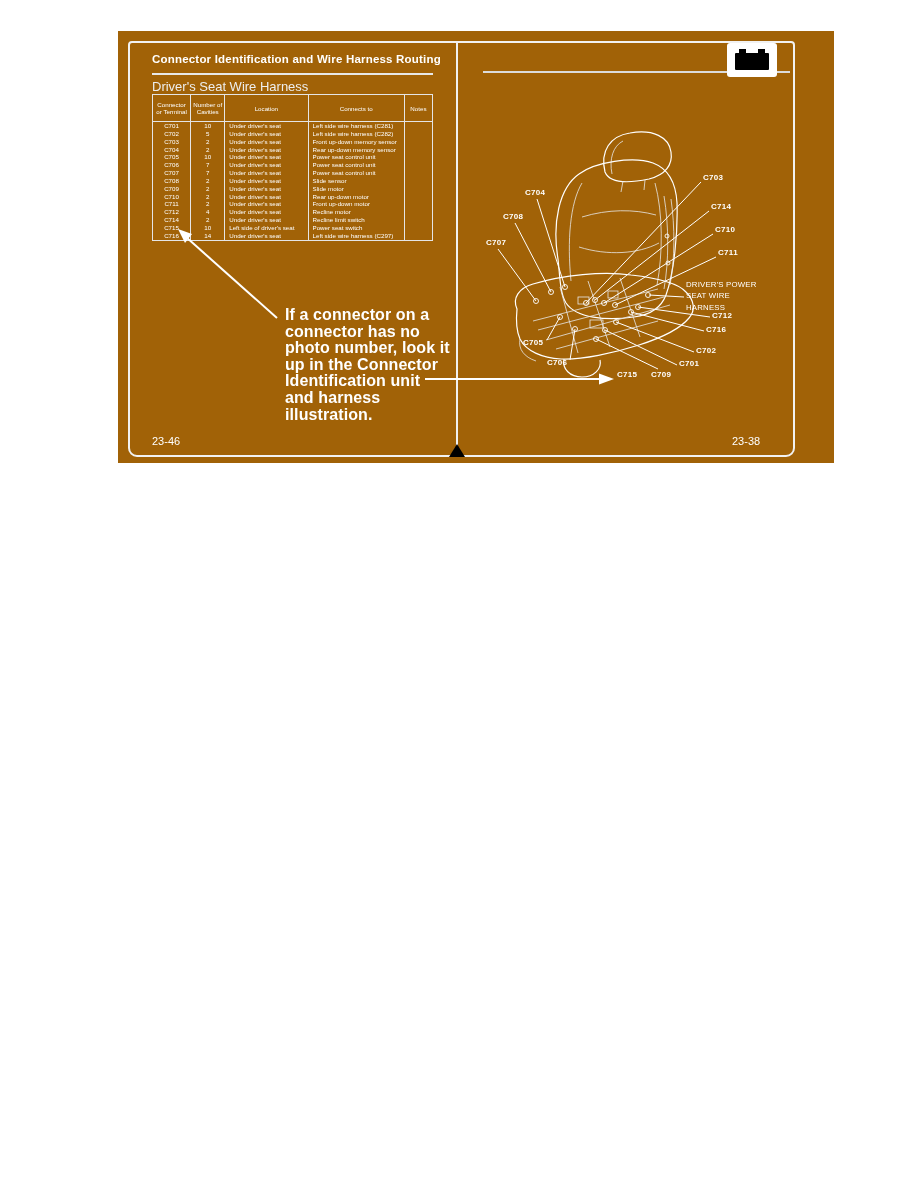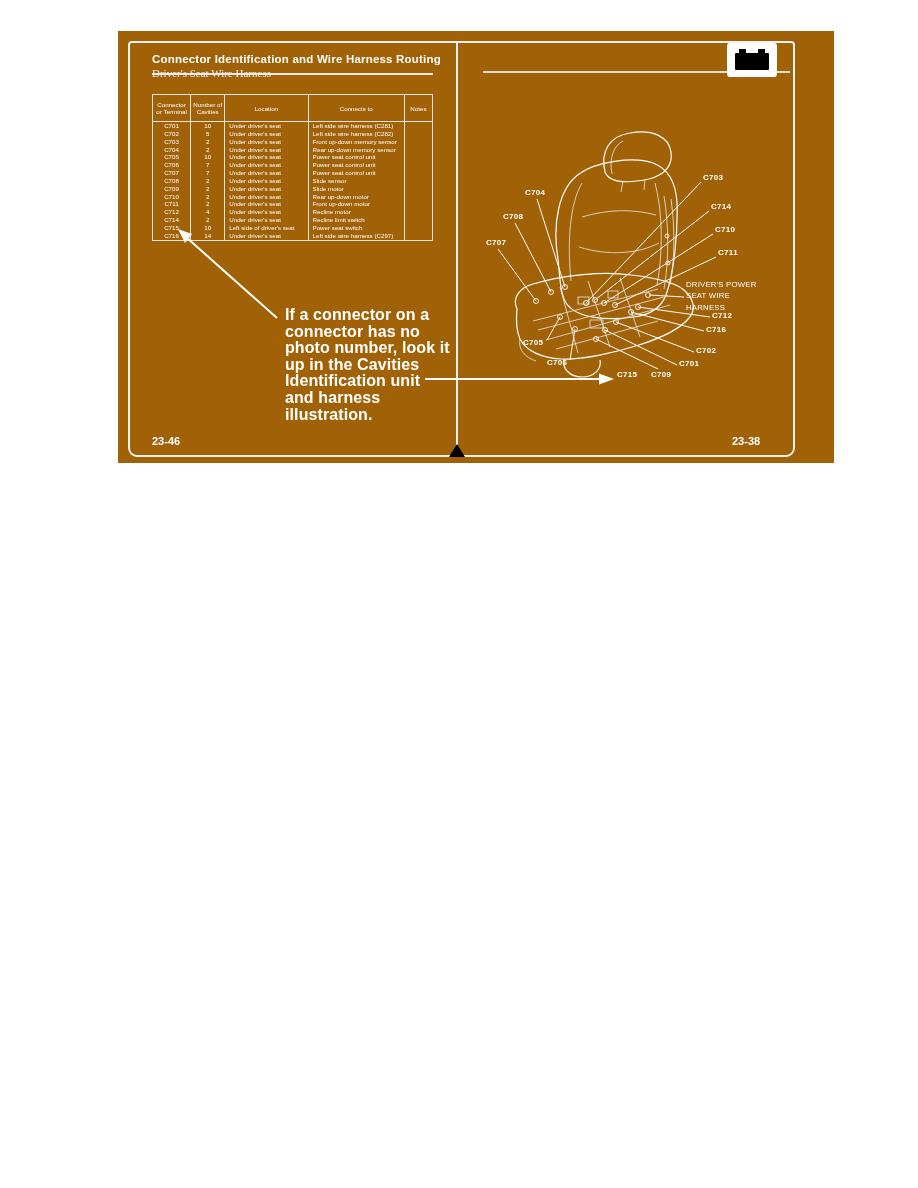--- a/index.html
+++ b/index.html
@@ -23,21 +23,21 @@
     position:absolute;left:331px;top:413px;width:0;height:0;
     border-left:8px solid transparent;border-right:8px solid transparent;
     border-bottom:13px solid #000;
   }
   
   .title{
     position:absolute;left:34px;top:22px;width:300px;
     font-size:11.5px;font-weight:bold;letter-spacing:.2px;color:#fff;
   }
   .title-rule{position:absolute;left:34px;top:42px;width:281px;height:2px;background:#e8e8e8;}
-  .subtitle{position:absolute;left:34px;top:36px;font-size:11px;color:#eee;font-family:Liberation Serif, serif;}
+  .subtitle{position:absolute;left:34px;top:48px;font-size:13px;color:#eee;}
   table.harness{
     position:absolute;left:34px;top:63px;width:281px;border-collapse:collapse;
     color:#fff;table-layout:fixed;
   }
   table.harness,table.harness th,table.harness td{border:1px solid #e5e5e5;}
   table.harness td{border-top:none;border-bottom:none;}
   table.harness tr:last-child td{border-bottom:1px solid #e5e5e5;}
   table.harness th{
     font-size:6.2px;font-weight:normal;text-align:center;padding:2px 1px;height:22px;
     line-height:7px;
@@ -45,21 +45,21 @@
   table.harness td{
     font-size:6.2px;line-height:7.85px;padding:0 0 0 4px;white-space:nowrap;
     overflow:hidden;
   }
   table.harness td.c{text-align:center;padding:0;}
   .col1{width:38px}.col2{width:34px}.col3{width:83px}.col4{width:96px}.col5{width:28px}
   .note{
     position:absolute;left:167px;top:276px;width:165px;
     font-size:16px;font-weight:bold;line-height:16.6px;color:#fff;letter-spacing:.1px;
   }
-  .pagenum{position:absolute;font-size:11px;font-weight:bold;color:#fff;}
+  .pagenum{position:absolute;font-size:11px;font-weight:normal;color:#fff;}
   .pagenum-left{left:34px;top:404px;}
   .pagenum-right{left:614px;top:404px;}
   
   .right-rule{position:absolute;left:365px;top:40px;width:307px;height:2px;background:#dcdcdc;}
   .battery{
     position:absolute;left:609px;top:12px;width:50px;height:34px;background:#fff;
     border-radius:3px;
   }
   .battery .body{position:absolute;left:8px;top:10px;width:34px;height:17px;background:#000;border-radius:1px;}
   .battery .t1,.battery .t2{position:absolute;top:6px;width:7px;height:5px;background:#000;}
@@ -215,21 +215,21 @@
           <td>Left side wire harness (C297)</td>
           <td></td>
         </tr>
       </tbody>
   </table>
 
   <div class="note">
       <div>If a connector on a</div>
       <div>connector has no</div>
       <div>photo number, look it</div>
-      <div>up in the Cavities</div>
+      <div>up in the Connector</div>
       <div>Identification unit</div>
       <div>and harness illustration.</div>
     </div>
   <div class="pagenum pagenum-left">23-46</div>
 
   <div class="right-rule"></div>
   <div class="battery">
     <div class="t1"></div>
     <div class="t2"></div>
     <div class="body"></div>

